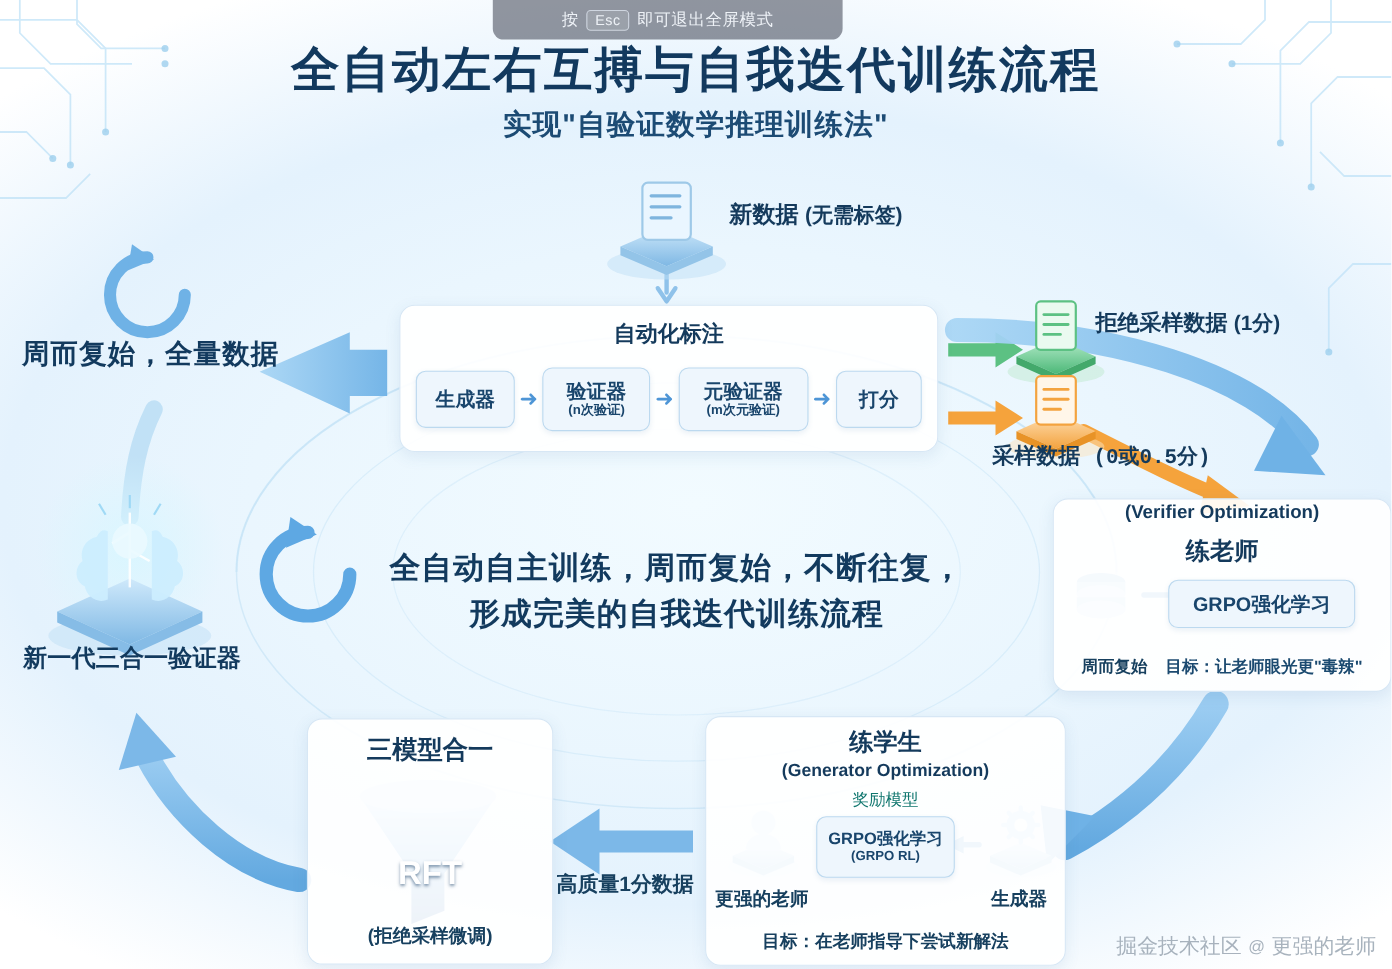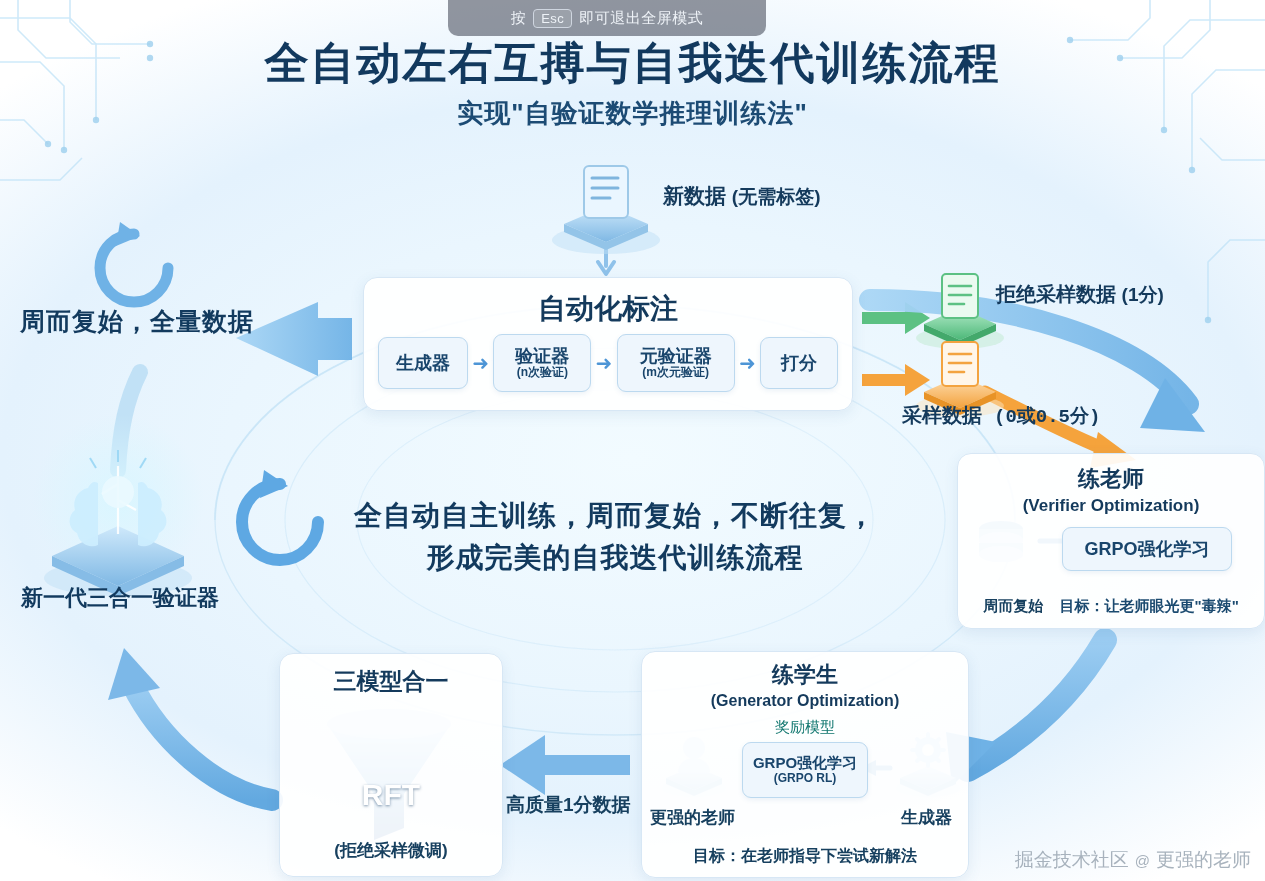--- a/index.html
+++ b/index.html
@@ -93,21 +93,21 @@
     flex-direction: column;
     align-items: center;
     justify-content: center;
     line-height: 1.15;
     box-shadow: 0 2px 5px rgba(80,130,180,.10);
   }
   .chip .small { font-size: 12px; font-weight: 700; }
 
   
   #auto-label-card { left: 363px; top: 277px; width: 488px; height: 132px; }
-  #auto-label-card .card-title { font-size: 28px; margin-top: 12px; }
+  #auto-label-card .card-title { font-size: 20px; margin-top: 12px; }
   #auto-label-row {
     position: absolute; left: 14px; right: 14px; top: 56px;
     display: flex; align-items: center; justify-content: space-between;
   }
   .arrow-mini { color: #4d95d6; font-size: 20px; line-height: 1; padding: 0 2px; }
 
   
   #teacher-card { left: 957px; top: 453px; width: 306px; height: 174px; }
   #teacher-card .t1 { font-size: 22px; margin-top: 10px; }
   #teacher-card .t2 { font-size: 17px; margin-top: 2px; }
@@ -464,22 +464,22 @@
         <span class="small">(m次元验证)</span>
       </div>
       <span class="arrow-mini">➜</span>
       <div class="chip" style="width:76px;height:50px;font-size:18px;">
         <span>打分</span>
       </div>
     </div>
   </div>
 
   <div class="card" id="teacher-card">
+    <div class="card-title t2">(Verifier Optimization)</div>
     <div class="card-title t1">练老师</div>
-    <div class="card-title t2">(Verifier Optimization)</div>
     <div class="row">
       <div style="width:54px;height:46px;"></div>
       <div class="chip" style="width:168px;height:42px;font-size:18px;margin-left:24px;">
         <span>GRPO强化学习</span>
       </div>
     </div>
     <div class="foot">
       <span>周而复始</span>
       <span style="display:inline-block;width:8px;"></span>
       <span class="hl">目标：让老师眼光更"毒辣"</span>

